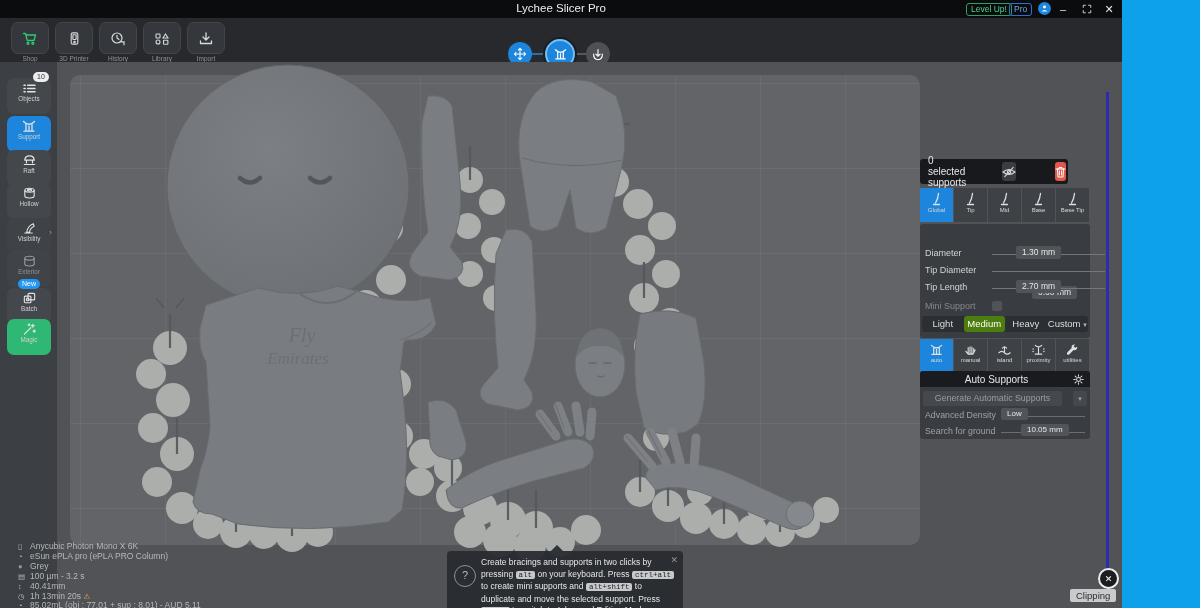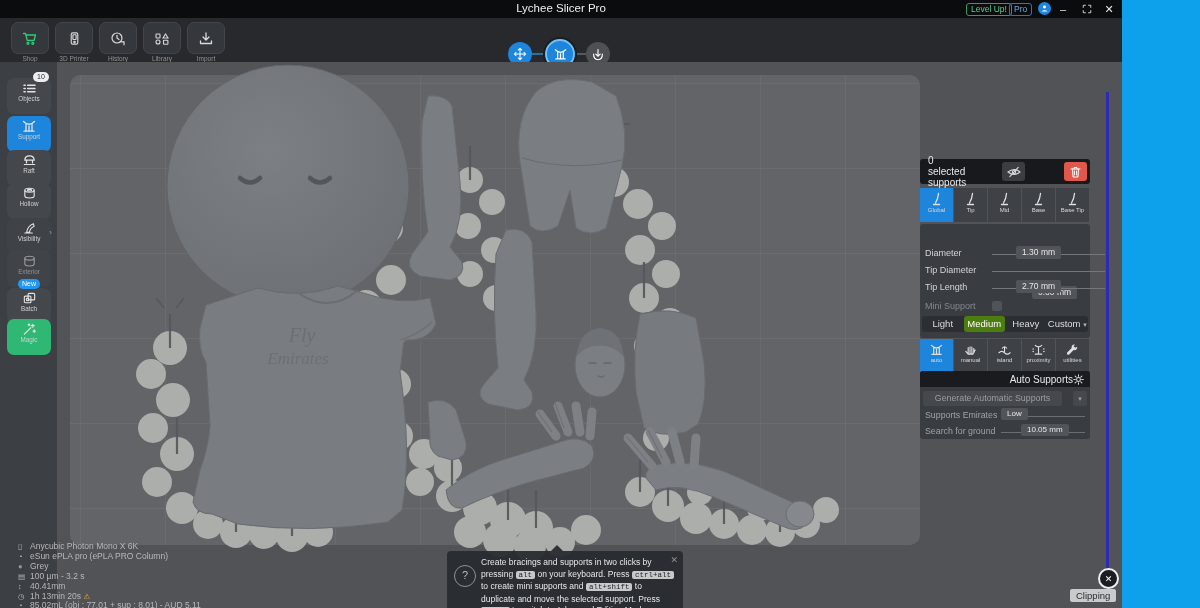--- a/index.html
+++ b/index.html
@@ -36,21 +36,21 @@
   .sidestrip{position:absolute;left:0;top:0;width:57px;height:546px;background:#3c3f43;}
   
   .sbtn{position:absolute;left:7px;width:44px;height:36px;background:#44474b;border-radius:7px;text-align:center;padding-top:3px;box-sizing:border-box;color:#e2e3e5;}
   .sbtn .lbl{font-size:6.3px;color:#cfd1d3;margin-top:0px;}
   .sbtn.sel-blue{background:#1d86dc;}
   .sbtn.sel-green{background:#2eb873;}
   .sbtn.dim{opacity:.55;}
   .sbadge{position:absolute;height:10px;line-height:10px;padding:0 4px;border-radius:5px;font-size:7px;z-index:5;}
   
   .panel{position:absolute;left:920px;top:35px;width:170px;font-size:10px;}
-  .p-head{position:absolute;left:0;top:0;width:170px;height:25px;background:#17191c;border-radius:3px;display:flex;align-items:center;gap:36px;}
+  .p-head{position:absolute;left:0;top:0;width:148px;height:25px;background:#17191c;border-radius:3px;display:flex;align-items:center;gap:36px;}
   .p-head .txt{margin-left:8px;font-size:10px;color:#e8e9ea;flex:1;}
   .mini-btn{width:25px;height:19px;border-radius:3px;display:flex;align-items:center;justify-content:center;margin-right:3px;}
   .tabrow{position:absolute;left:0;width:170px;display:flex;gap:1px;}
   .ptab{width:33px;height:34px;background:#3e4146;text-align:center;padding-top:4px;box-sizing:border-box;color:#dfe0e2;}
   .ptab .lbl{font-size:6px;margin-top:1px;color:#d6d7d9;}
   .ptab.on{background:#1d86dc;}
   .block{position:absolute;left:0;width:170px;background:rgba(56,59,64,.96);border-radius:3px;}
   .shape-row{position:absolute;left:0;top:0;width:170px;height:19px;background:#45484d;border-radius:3px 3px 0 0;display:flex;align-items:center;}
   .srow{position:absolute;left:0;width:190px;height:16px;}
   .srow .lab{position:absolute;left:5px;top:3px;font-size:9px;color:#d3d4d6;}
@@ -622,33 +622,33 @@
         <div class="ptab">
             <svg class="ic" width="15" height="13" viewBox="0 0 16 14" style="margin:0 auto;">
               <use href="#sym-wrench"></use>
             </svg>
             <div class="lbl">utilities</div>
           </div>
       </div>
 
       <div class="block" style="top:274px;height:68px;">
         <div class="ptitle">
-          <span style="flex:1;text-align:right;">Auto Supports</span>
+          <span style="flex:1;text-align:center;">Auto Supports</span>
           <span style="margin-right:6px;color:#d8d9db;">
               <svg class="ic" width="11" height="11" viewBox="0 0 12 12">
                 <use href="#sym-gear"></use>
               </svg>
             </span>
         </div>
         <div class="gen-row">
           <div class="gen-main">Generate Automatic Supports</div>
           <div class="gen-dd">▾</div>
         </div>
         <div class="drow">
-          <span style="position:absolute;left:2px;top:2px;">Supports Emirates</span>
+          <span style="position:absolute;left:2px;top:2px;">Advanced Density</span>
           <div class="track"></div>
           <span class="pill" style="left:78px;">Low</span>
         </div>
         <div class="drow">
           <span style="position:absolute;left:2px;top:2px;">Search for ground</span>
           <div class="track"></div>
           <span class="pill" style="left:98px;">10.05 mm</span>
         </div>
       </div>
     </div>

